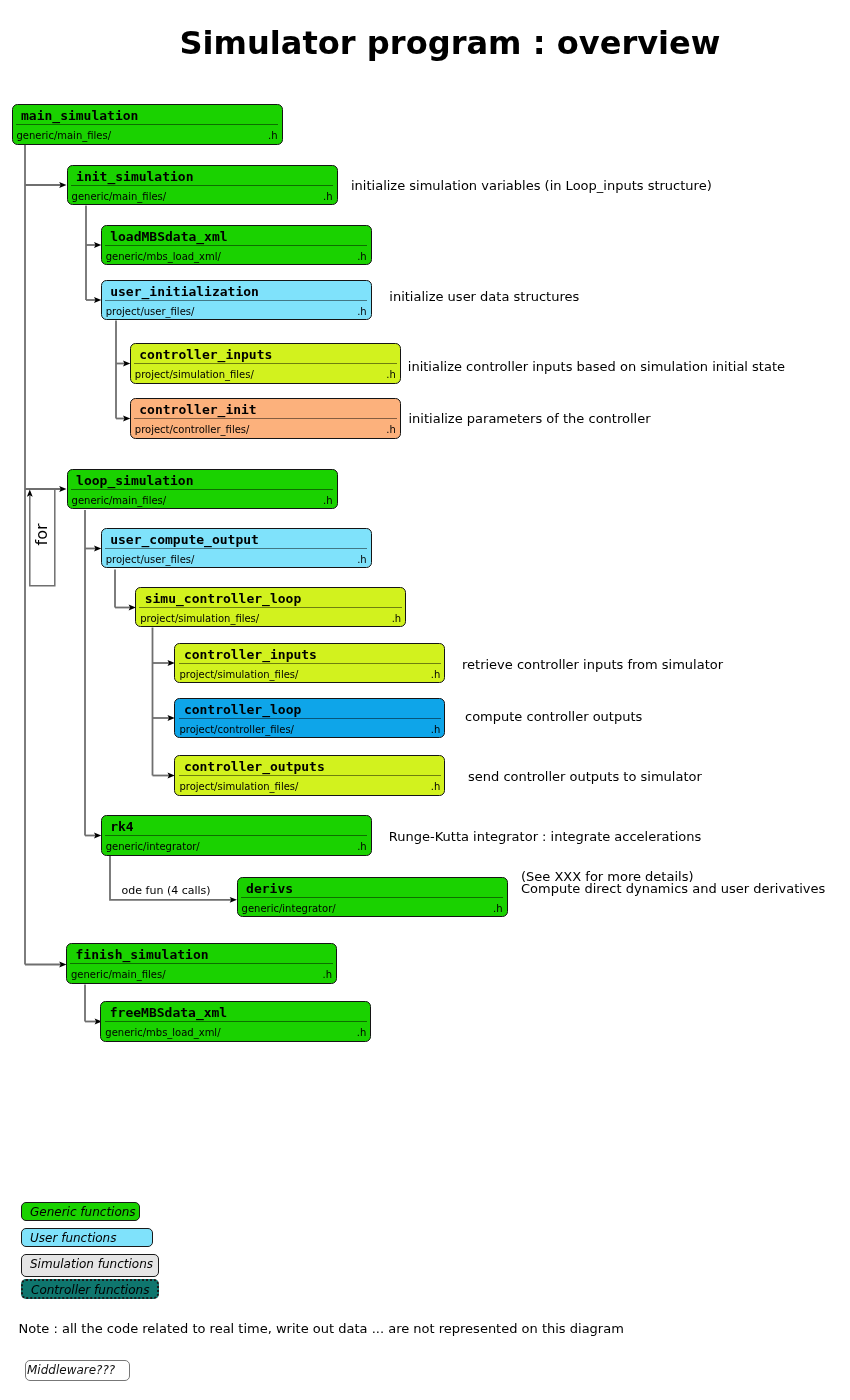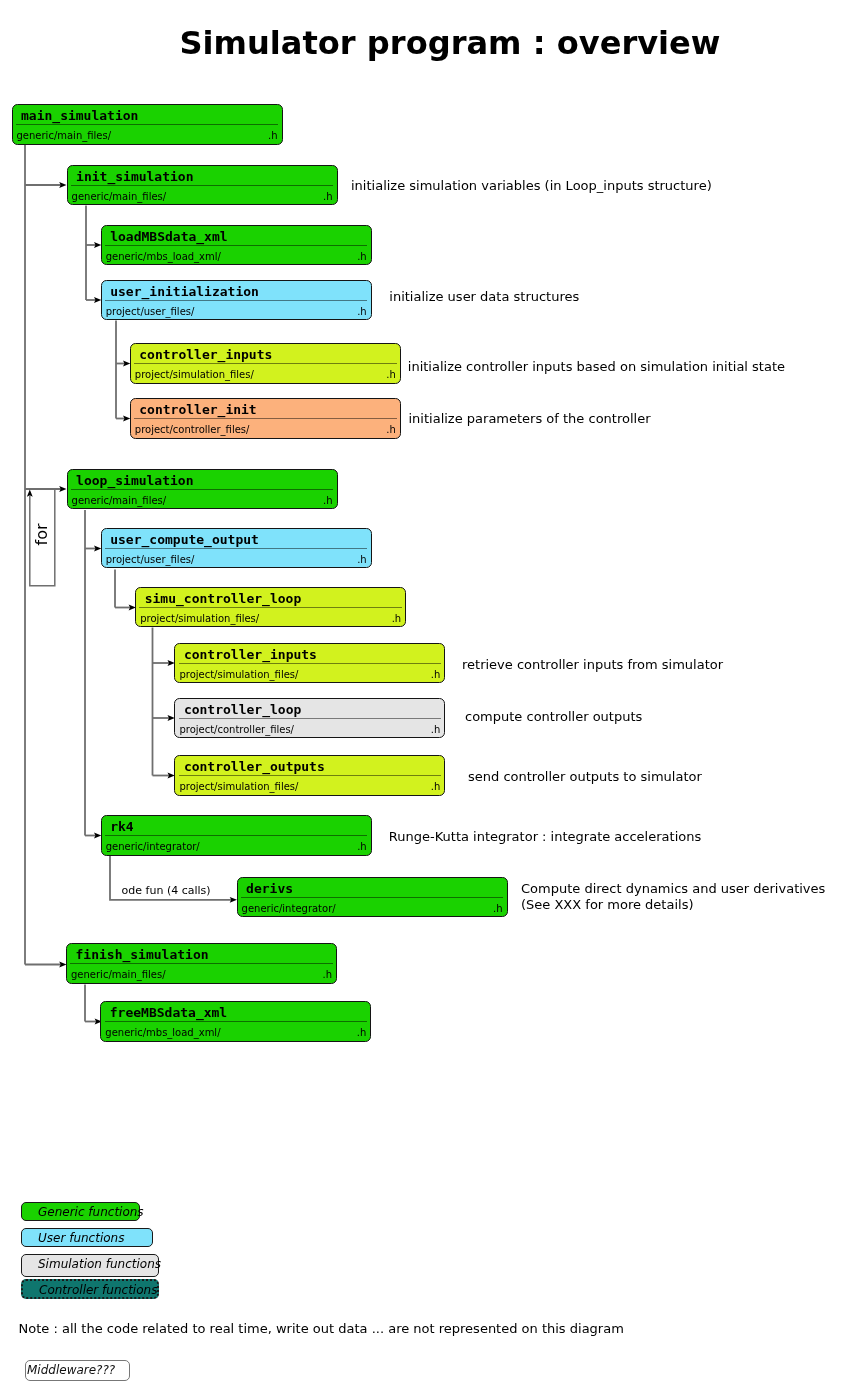--- a/index.html
+++ b/index.html
@@ -21,21 +21,21 @@
   .node .npath{position:absolute;left:4px;top:23px;font-size:10px;line-height:15px;}
   .node .next{position:absolute;right:4px;top:23px;font-size:10px;line-height:15px;}
 
   .annot{position:absolute;font-size:13px;line-height:13px;white-space:nowrap;}
 
   .looplabel{position:absolute;font-size:16px;line-height:16px;width:40px;height:17px;
       text-align:center;transform:rotate(-90deg);white-space:nowrap;}
 
   .legend-item{position:absolute;box-sizing:border-box;border:1.3px solid #1a1a1a;
       border-radius:5px;font-size:12px;font-style:italic;line-height:19px;
-      padding-left:16px;white-space:nowrap;}
+      padding-left:8px;white-space:nowrap;}
   .legend-item.controller{border-style:dotted;border-width:2px;}
 
   .note{position:absolute;font-size:13px;line-height:13px;white-space:nowrap;}
   .middleware{position:absolute;box-sizing:border-box;border:1.2px solid #777;
       border-radius:5px;font-size:12px;font-style:italic;line-height:18.5px;
       padding-left:1px;white-space:nowrap;color:#111;}
 </style>
 </head>
 <body>
 
@@ -135,21 +135,21 @@
     <div class="nrule"></div>
     <div class="npath">project/simulation_files/</div>
     <div class="next">.h</div>
   </div>
   <div class="node simulation" style="left:174.4px;top:642.8px;width:271px;height:40.5px;background:#d2f21e;">
     <div class="ntitle">controller_inputs</div>
     <div class="nrule"></div>
     <div class="npath">project/simulation_files/</div>
     <div class="next">.h</div>
   </div>
-  <div class="node controller" style="left:174.4px;top:697.8px;width:271px;height:40.5px;background:#e5e5e5;">
+  <div class="node controller" style="left:174.4px;top:697.8px;width:271px;height:40.5px;background:#0ea5e9;">
     <div class="ntitle">controller_loop</div>
     <div class="nrule"></div>
     <div class="npath">project/controller_files/</div>
     <div class="next">.h</div>
   </div>
   <div class="node simulation" style="left:174.4px;top:755.0px;width:271px;height:40.5px;background:#d2f21e;">
     <div class="ntitle">controller_outputs</div>
     <div class="nrule"></div>
     <div class="npath">project/simulation_files/</div>
     <div class="next">.h</div>
@@ -180,21 +180,21 @@
   </div>
   <div class="annot" style="left:351px;top:179px;">initialize simulation variables (in Loop_inputs structure)</div>
   <div class="annot" style="left:389.3px;top:290px;">initialize user data structures</div>
   <div class="annot" style="left:407.8px;top:360px;">initialize controller inputs based on simulation initial state</div>
   <div class="annot" style="left:408.5px;top:412.2px;">initialize parameters of the controller</div>
   <div class="annot" style="left:462px;top:658px;">retrieve controller inputs from simulator</div>
   <div class="annot" style="left:465px;top:710px;">compute controller outputs</div>
   <div class="annot" style="left:468px;top:770px;">send controller outputs to simulator</div>
   <div class="annot" style="left:388.8px;top:830px;">Runge-Kutta integrator : integrate accelerations</div>
   <div class="annot" style="left:521px;top:882px;">Compute direct dynamics and user derivatives</div>
-  <div class="annot" style="left:521px;top:898px;">(See XXX for more details)</div>
+  <div class="annot" style="left:521px;top:870px;">(See XXX for more details)</div>
   <div class="looplabel" style="left:21.5px;top:526px;">for</div>
   <div class="annot" style="left:121.6px;top:885.1px;font-size:11px;line-height:11px;">ode fun (4 calls)</div>
   <div class="legend-item generic" style="left:21px;top:1202px;width:118.5px;height:19px;background:#1ad200;">Generic functions</div>
   <div class="legend-item user" style="left:21px;top:1228px;width:132px;height:18.5px;background:#7fe2fb;">User functions</div>
   <div class="legend-item simulation" style="left:21px;top:1253.8px;width:138px;height:23px;background:#e5e5e5;">Simulation functions</div>
   <div class="legend-item controller" style="left:21px;top:1278.5px;width:138px;height:20px;background:#0f766e;">Controller functions</div>
   <div class="note" style="left:18.6px;top:1322px;">Note : all the code related to real time, write out data ... are not represented on this diagram</div>
   <div class="middleware" style="left:25px;top:1360px;width:105px;height:21px;">Middleware???</div>
 </div>
 

